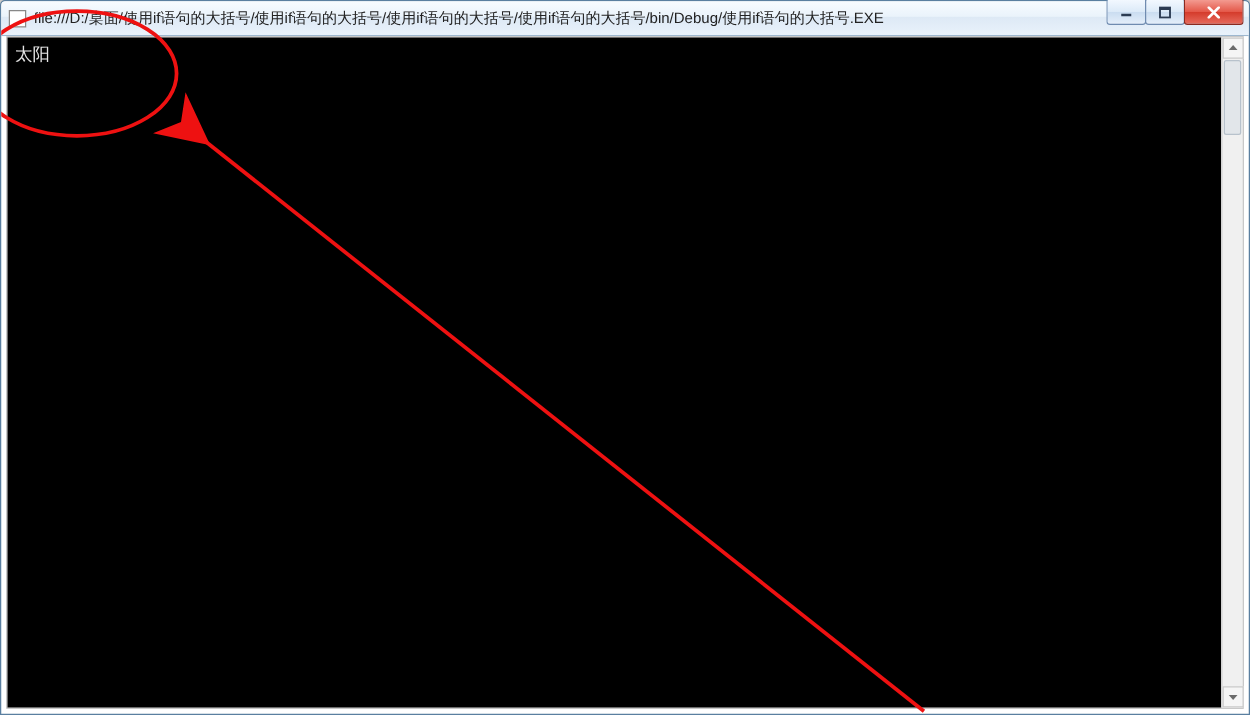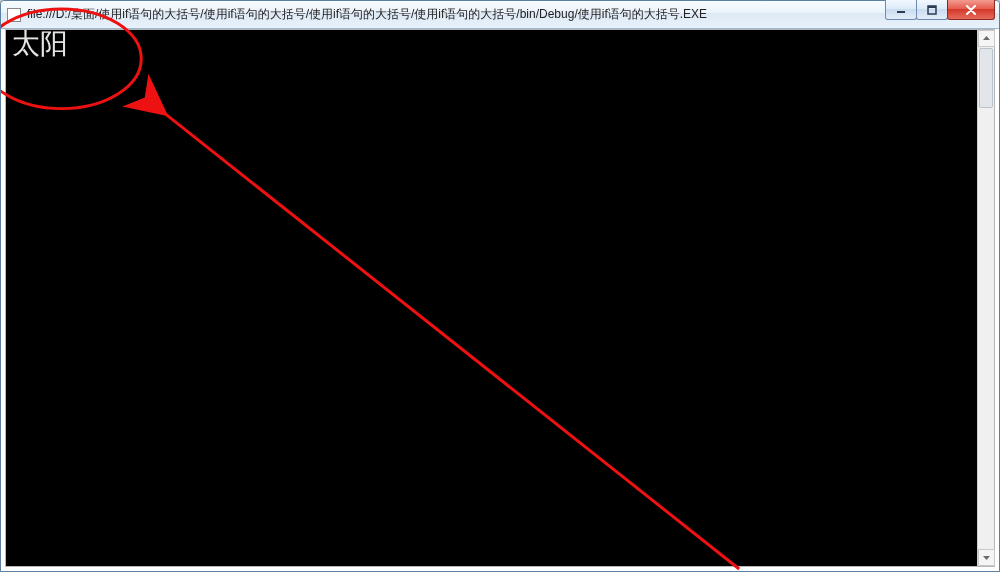--- a/index.html
+++ b/index.html
@@ -17,21 +17,21 @@
       background:linear-gradient(to bottom,#f2f8ff 0%,#dceaf8 49%,#c9dcf0 50%,#e4eefa 100%);
       border-radius:0 0 3px 3px;cursor:default;}
     .win-btn:first-child{margin-left:0;}
     .win-btn.close{width:48px;
       background:linear-gradient(to bottom,#f39a90 0%,#e4594a 49%,#d43a2a 50%,#e66a5c 100%);
       border-color:#8a2a20;}
     .win-btn svg{display:block;}
     
     .client{position:absolute;left:4px;right:4px;top:28px;bottom:4px;border:1px solid #b6b6b6;background:#fff;}
     .console{position:absolute;left:0;top:0;bottom:0;right:17px;background:#000;color:#e5e5e5;
-      font-family:"NSimSun","SimSun","Consolas",monospace;font-size:28px;line-height:24px;padding:2px 6px;white-space:pre;}
+      font-family:"NSimSun","SimSun","Consolas",monospace;font-size:14px;line-height:24px;padding:2px 6px;white-space:pre;}
     
     .vscroll{position:absolute;right:0;top:0;bottom:0;width:17px;background:#f0f0f0;border-left:1px solid #d0d0d0;}
     .sbtn{position:absolute;left:0;width:17px;height:17px;background:#f5f5f5;border:1px solid #c9c9c9;display:flex;align-items:center;justify-content:center;}
     .sbtn.up{top:0;}
     .sbtn.down{bottom:0;}
     .thumb{position:absolute;left:1px;right:1px;top:18px;height:60px;background:#e2e6ea;border:1px solid #b8c2cc;border-radius:2px;}
     
     .annot{position:absolute;left:0;top:0;width:100%;height:100%;pointer-events:none;}
   </style>
 </head>

